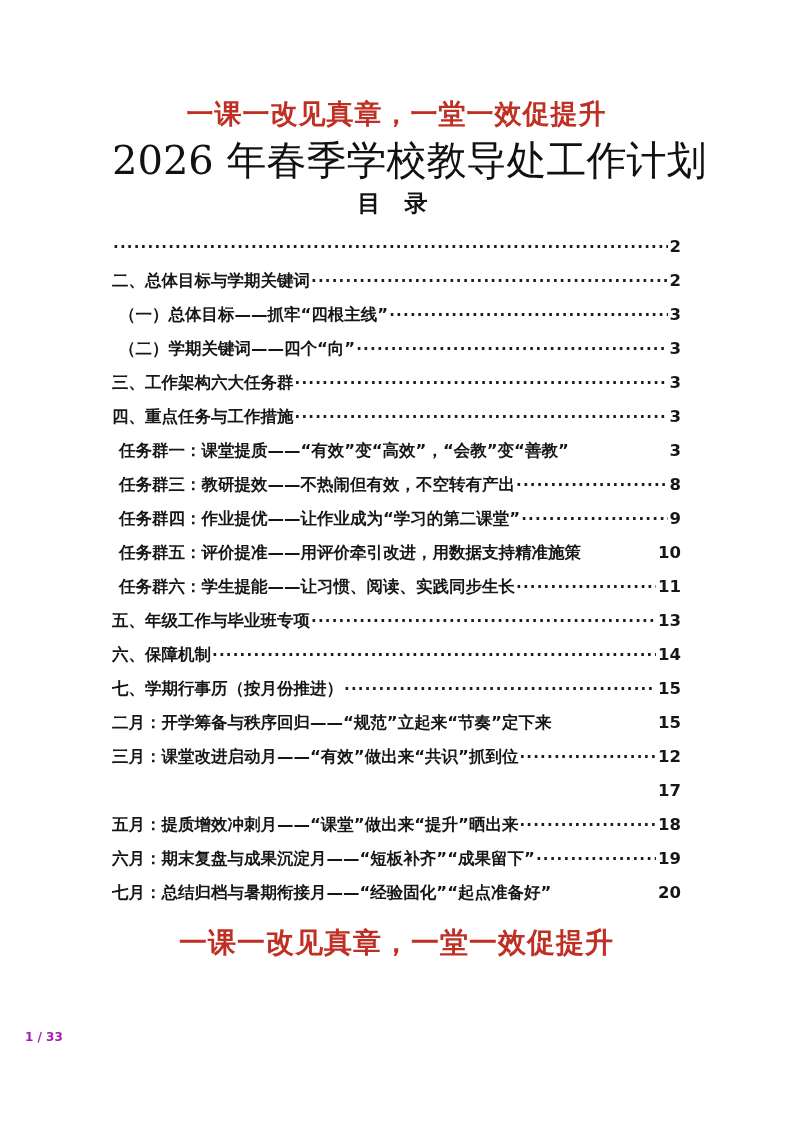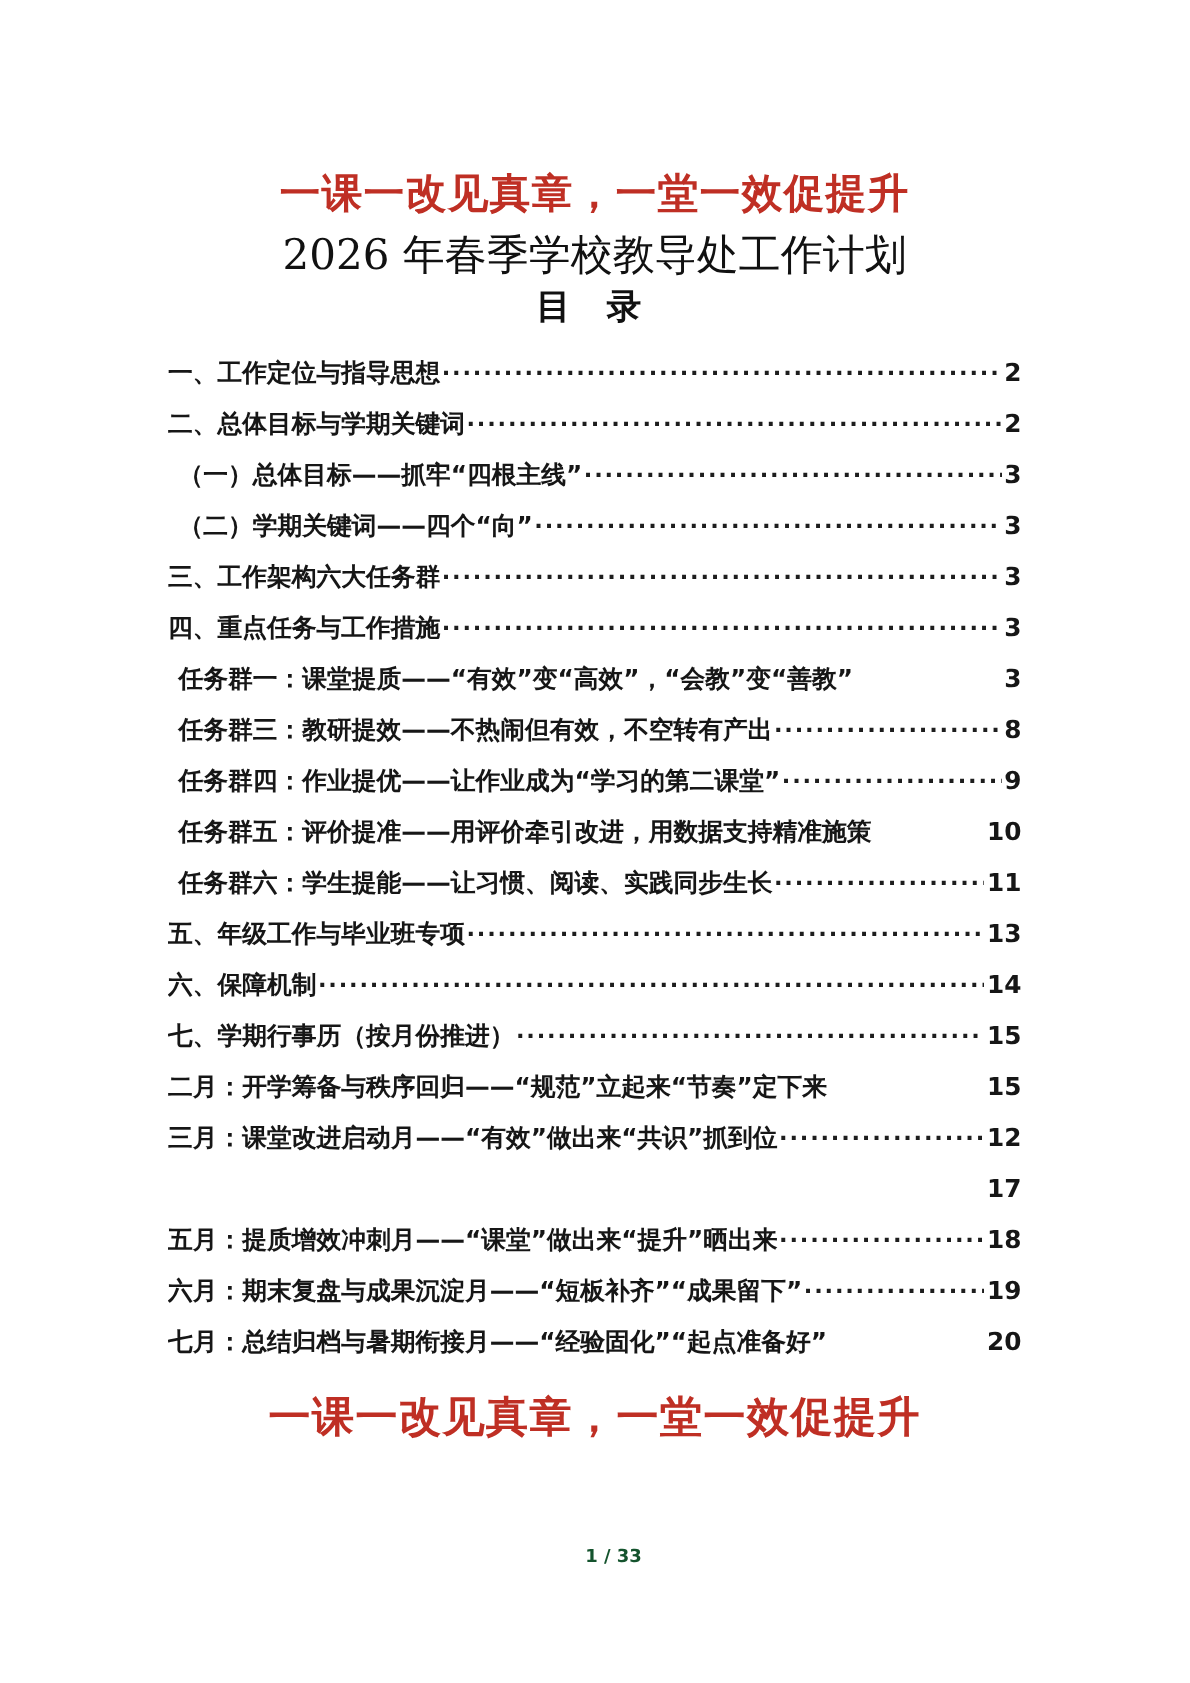--- a/index.html
+++ b/index.html
@@ -13,38 +13,38 @@
     font-family: "Liberation Sans", sans-serif;
     color: #1a1a1a;
     position: relative;
     overflow: hidden;
   }
   .page {
     width: 793px;
     height: 1122px;
     position: relative;
     box-sizing: border-box;
-    padding: 16px 112px;
+    padding: 0 112px;
   }
   .banner {
     text-align: center;
     color: #bf2f24;
     font-family: "DejaVu Sans", sans-serif;
     font-weight: bold;
     font-size: 27px;
     letter-spacing: 1px;
     padding-top: 98px;
     line-height: 1.15;
     white-space: nowrap;
   }
   .doc-title {
     text-align: center;
     font-family: "DejaVu Serif", "Liberation Serif", serif;
     font-weight: normal;
-    font-size: 28px;
+    font-size: 40px;
     color: #111111;
     margin-top: 8px;
     line-height: 1.18;
     white-space: nowrap;
   }
   .toc-heading {
     text-align: center;
     font-family: "DejaVu Sans", sans-serif;
     font-weight: bold;
     font-size: 23px;
@@ -107,42 +107,40 @@
     font-size: 28px;
     letter-spacing: 1px;
     margin-top: 14px;
     white-space: nowrap;
   }
   .page-number {
     position: absolute;
     left: 0;
     right: 0;
     top: 1030px;
-    text-align: center;
     font-family: "DejaVu Sans", sans-serif;
     font-weight: bold;
     font-size: 12px;
-    color: #14532d;
+    color: #a21caf;
     margin-left: 25px;
   }
 </style>
 </head>
 <body>
 
 <div class="page">
 
   <div class="banner">一课一改见真章，一堂一效促提升</div>
 
   <div class="doc-title">2026 年春季学校教导处工作计划</div>
 
   <div class="toc-heading">目  录</div>
 
   <div class="toc" id="toc-list">
       <div class="toc-row">
-        <span class="toc-label">一、工作定位与指导思想</span>
         <span class="toc-dots"></span>
         <span class="toc-page">2</span>
       </div>
       <div class="toc-row">
         <span class="toc-label">二、总体目标与学期关键词</span>
         <span class="toc-dots"></span>
         <span class="toc-page">2</span>
       </div>
       <div class="toc-row indent">
         <span class="toc-label">（一）总体目标——抓牢“四根主线”</span>

